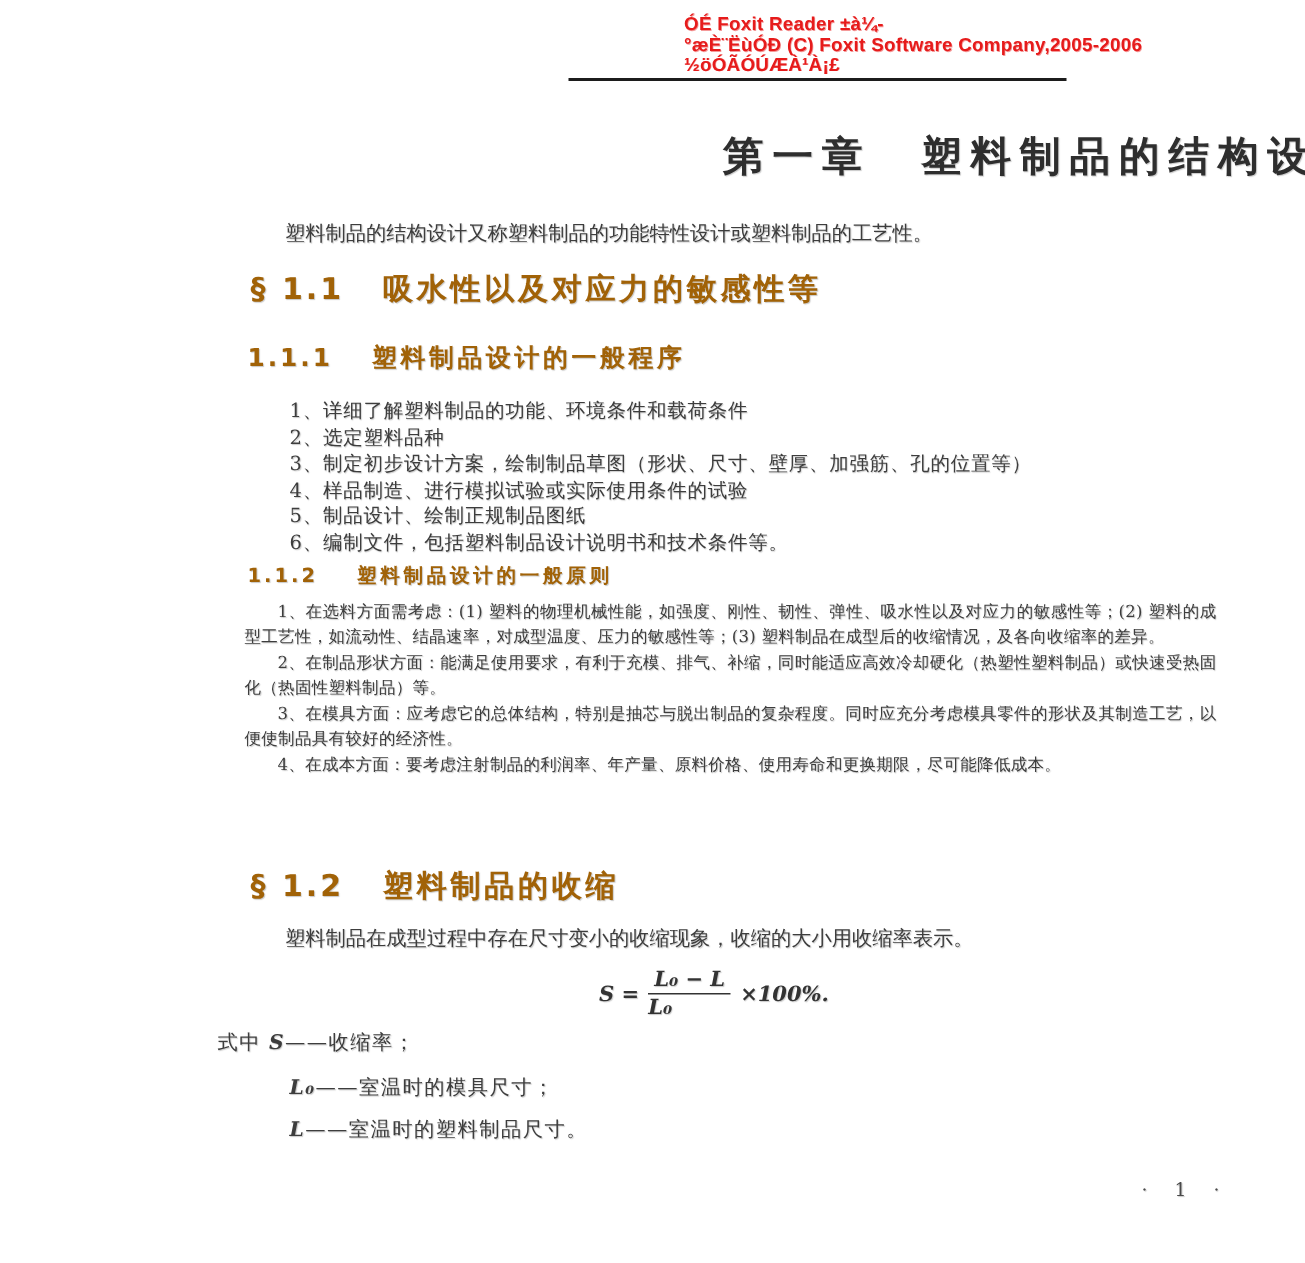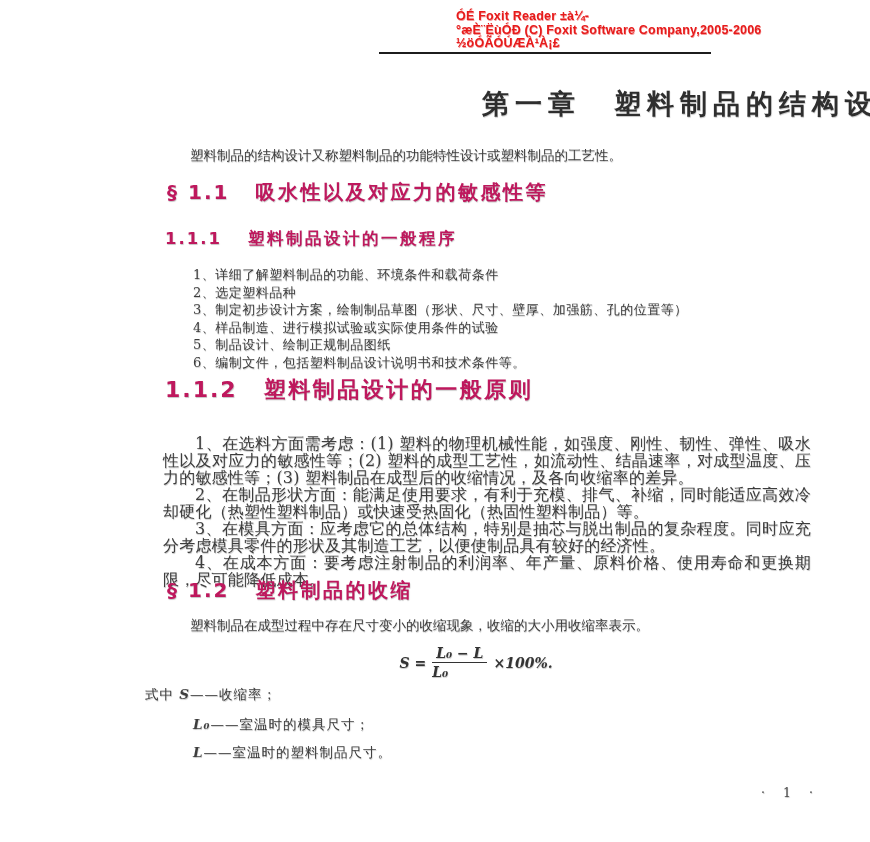--- a/index.html
+++ b/index.html
@@ -25,33 +25,33 @@
 
   .chapter-title {
     left: 0; top: 86px; width: 870px; text-align: right;
     font-family: Liberation Serif, serif;
     font-weight: bold; font-size: 27px; letter-spacing: 6px; color: #2e2e2e;
   }
   .intro { left: 122px; top: 147px; width: 648px; font-size: 13.5px; text-indent: 2em; }
 
   .h-sec {
     font-family: "DejaVu Sans", "Liberation Sans", sans-serif;
-    font-weight: bold; color: #be185d; display: flex; align-items: baseline;
+    font-weight: bold; color: #a16207; display: flex; align-items: baseline;
   }
   .h-sec .num { margin-right: 26px; letter-spacing: 2px; }
   .h-sec .txt { letter-spacing: 2.5px; }
   .h1-1   { left: 126px; top: 179px; font-size: 20px; }
   .h1-1-1 { left: 124px; top: 228px; font-size: 16.5px; }
-  .h1-1-2 { left: 124px; top: 375px; font-size: 22px; }
+  .h1-1-2 { left: 124px; top: 375px; font-size: 13px; }
   .h1-2   { left: 126px; top: 577px; font-size: 20px; }
 
   .proc-list { left: 152px; top: 266px; width: 600px; font-size: 13px; }
   .proc-list li { list-style: none; line-height: 17.6px; letter-spacing: 0.5px; }
 
-  .body-block { left: 122px; top: 435px; width: 648px; font-size: 16px; }
+  .body-block { left: 122px; top: 399px; width: 648px; font-size: 11px; }
   .body-block p { text-indent: 2em; text-align: justify; line-height: 17px; letter-spacing: 0.2px; }
 
   .shrink-para { left: 122px; top: 617px; width: 648px; font-size: 13.5px; text-indent: 2em; }
 
   .formula {
     left: 0; top: 645px; width: 870px; display: flex; justify-content: center;
     align-items: center; gap: 6px;
     font-family: "DejaVu Serif", serif; font-style: italic; font-weight: bold;
     font-size: 14px; color: #333;
   }

